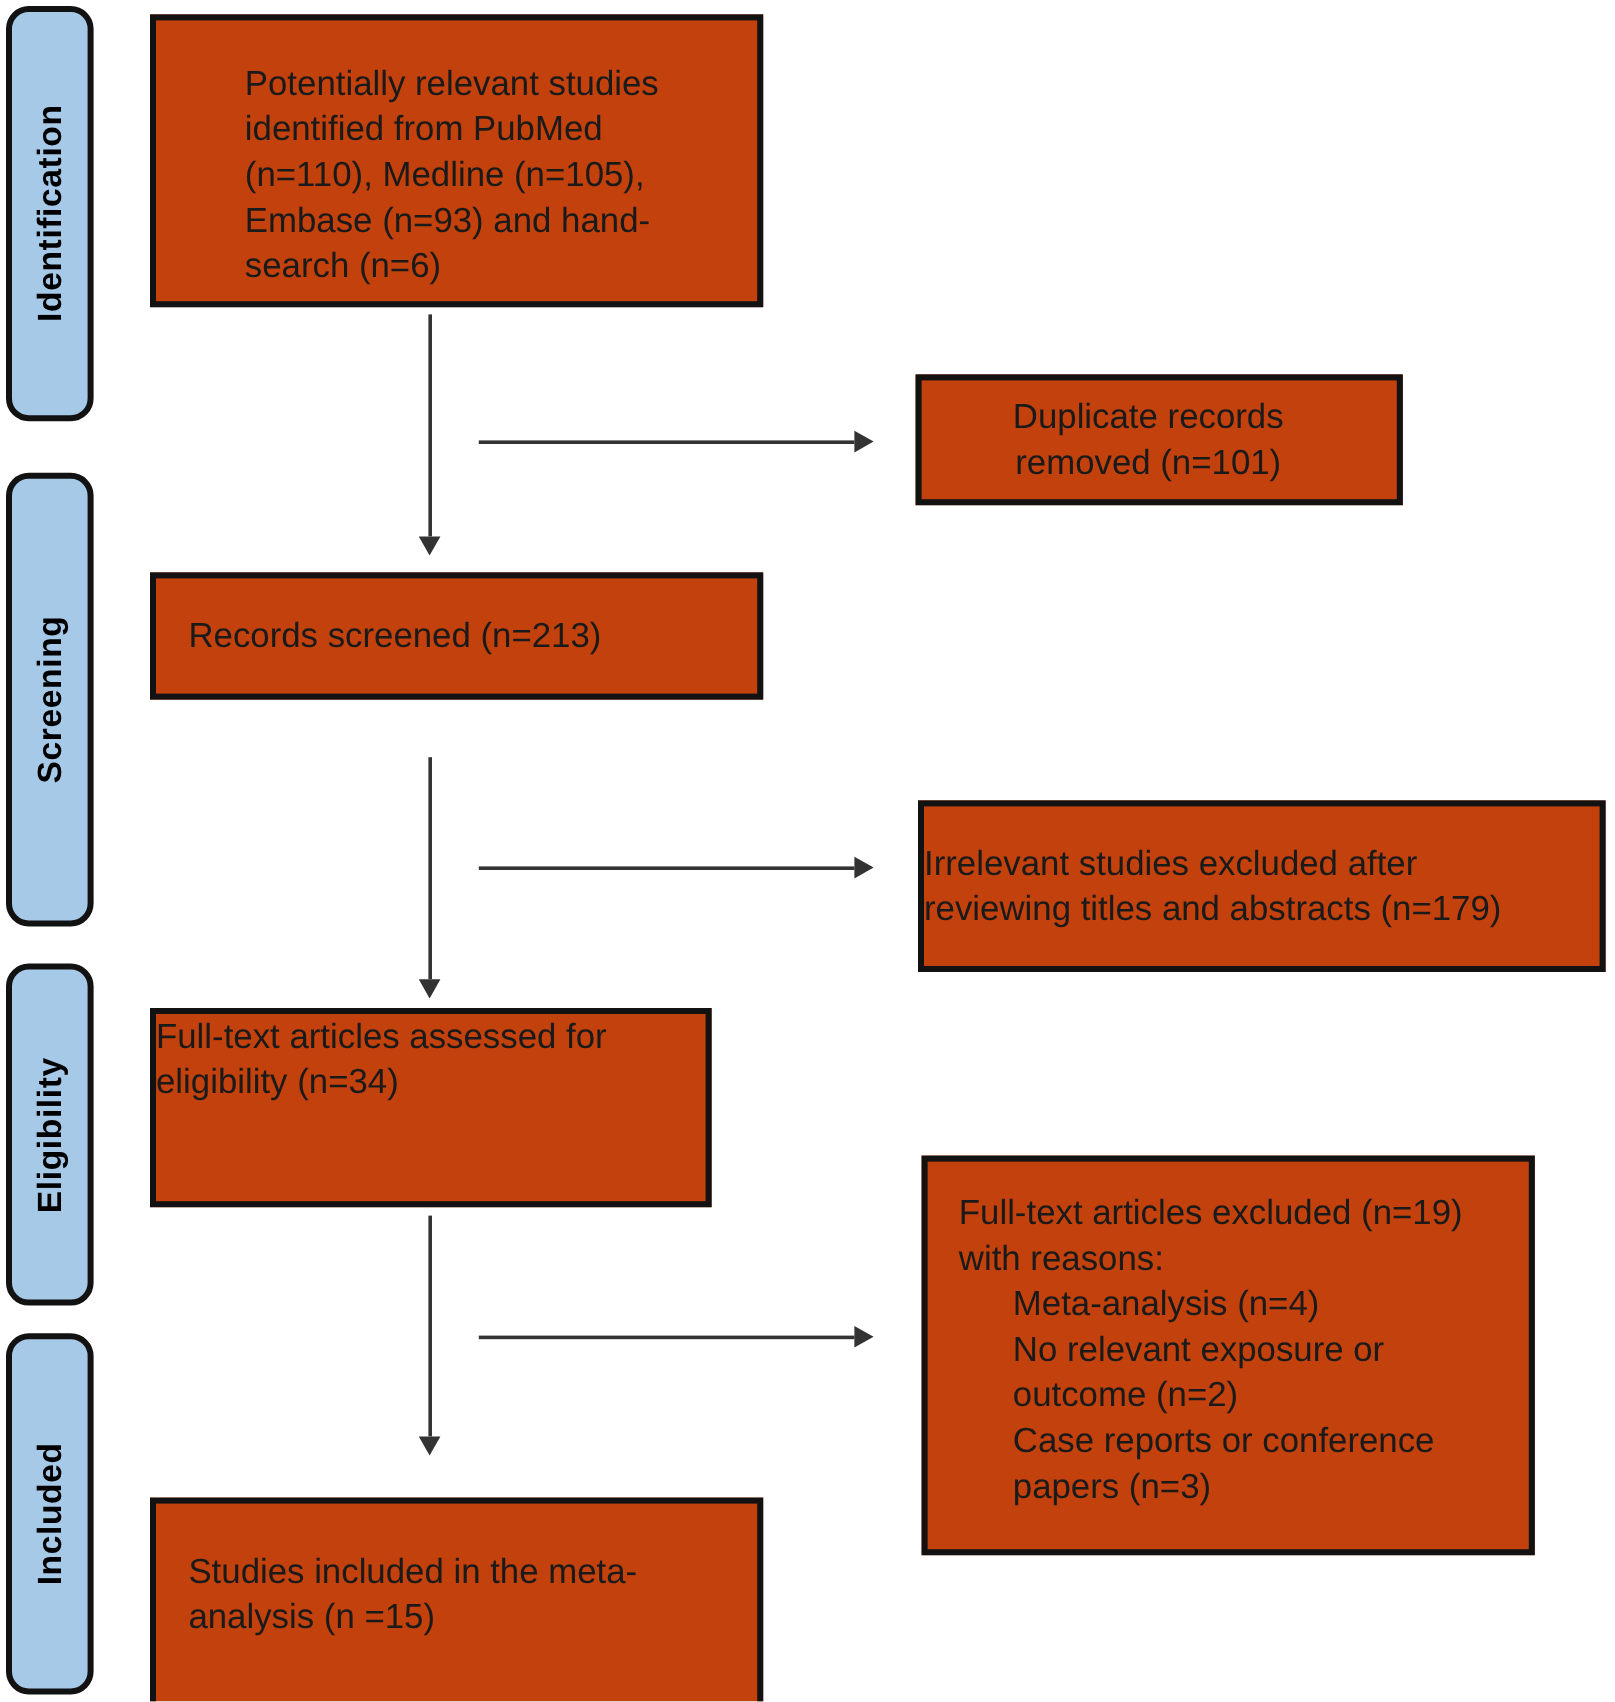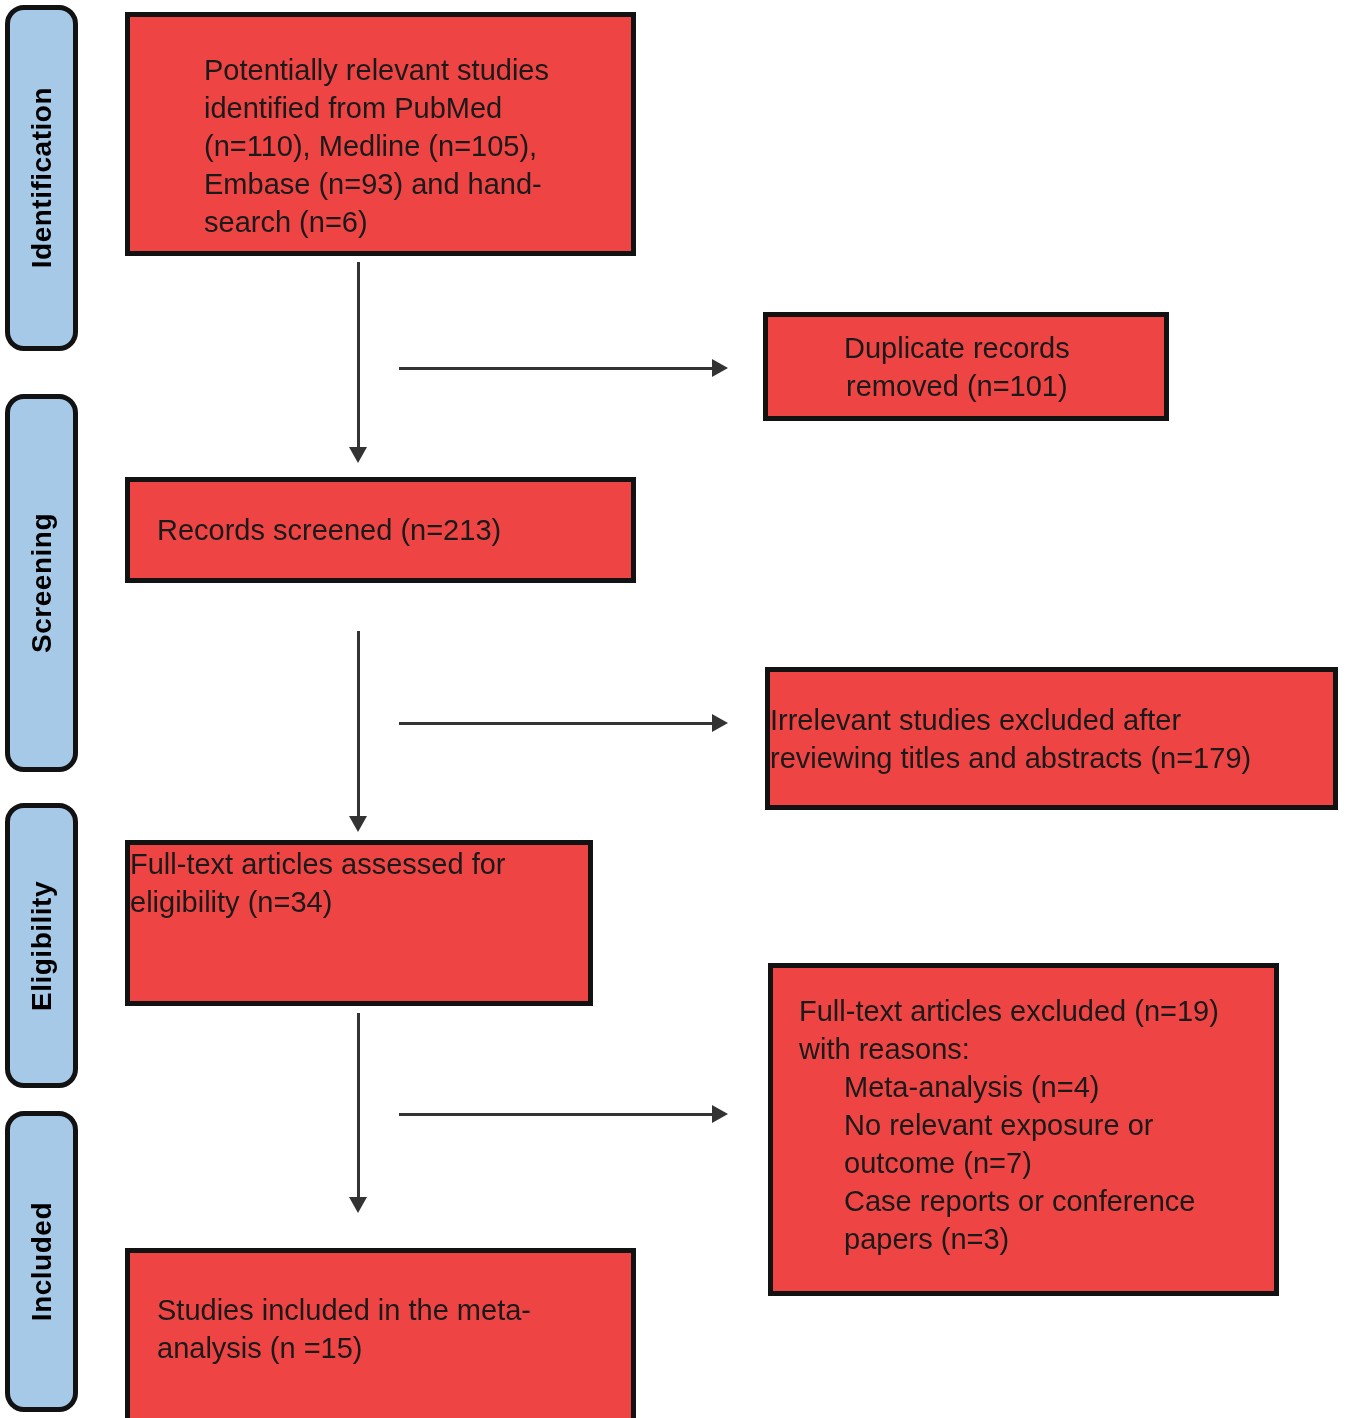--- a/index.html
+++ b/index.html
@@ -36,21 +36,21 @@
     color:#000;
     white-space:nowrap;
   }
   #stage-identification{top:5px;height:346px;}
   #stage-screening{top:394px;height:378px;}
   #stage-eligibility{top:803px;height:285px;}
   #stage-included{top:1111px;height:301px;}
   
   .fbox{
     position:absolute;
-    background:#ef4444;
+    background:#c2410c;
     border:5px solid var(--box-border);
     box-sizing:border-box;
     font-size:29px;
     line-height:38px;
   }
   .btext{white-space:pre-line;}
   #box-identified{left:125px;top:12px;width:511px;height:244px;padding:34px 16px 0 74px;}
   #box-screened{left:125px;top:477px;width:511px;height:106px;display:flex;align-items:center;padding-left:27px;}
   #box-eligibility{left:125px;top:840px;width:468px;height:166px;display:flex;align-items:flex-start;}
   #box-included{left:125px;top:1248px;width:511px;height:180px;padding:38px 16px 0 27px;}
@@ -129,21 +129,21 @@
   </div>
   <div class="fbox" id="box-irrelevant">
     <div class="btext">Irrelevant studies excluded after
 reviewing titles and abstracts (n=179)</div>
   </div>
   <div class="fbox" id="box-excluded">
     <div class="btext">Full-text articles excluded (n=19)
 with reasons:</div>
     <div class="reason">Meta-analysis (n=4)</div>
     <div class="reason">No relevant exposure or
-outcome (n=7)</div>
+outcome (n=2)</div>
     <div class="reason">Case reports or conference
 papers (n=3)</div>
   </div>
 
   <div class="arrow-v" id="arrow-v1"></div>
   <div class="arrow-v" id="arrow-v2"></div>
   <div class="arrow-v" id="arrow-v3"></div>
   <div class="arrow-h" id="arrow-h1"></div>
   <div class="arrow-h" id="arrow-h2"></div>
   <div class="arrow-h" id="arrow-h3"></div>

